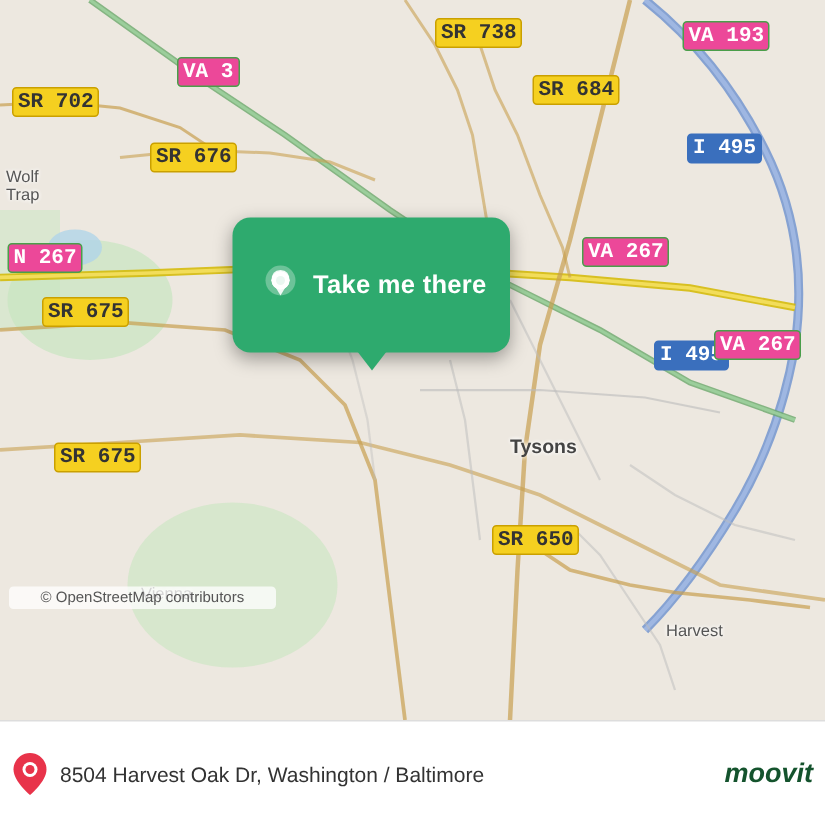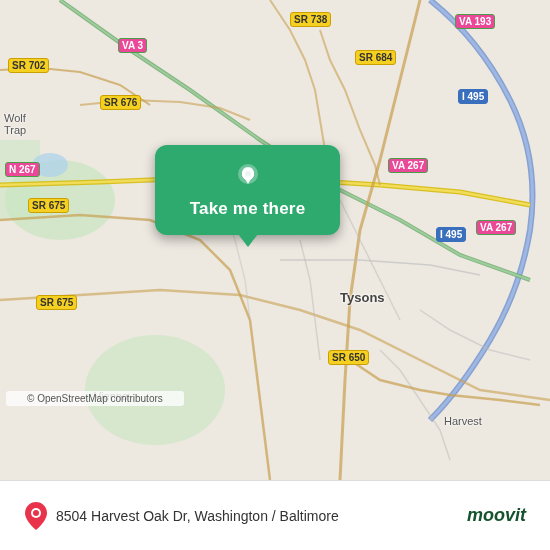--- a/index.html
+++ b/index.html
@@ -39,21 +39,20 @@
     
     #popup-button {
       position: absolute;
       top: 145px;
       left: 155px;
       width: 185px;
       height: 90px;
       background-color: #2eaa6e;
       border-radius: 12px;
       display: flex;
-      flex-direction: column;
       align-items: center;
       justify-content: center;
       cursor: pointer;
       box-shadow: 0 4px 12px rgba(0,0,0,0.35);
       gap: 6px;
     }
 
     #popup-button::after {
       content: '';
       position: absolute;
@@ -77,21 +76,21 @@
       letter-spacing: 0.2px;
     }
 
     
     #bottom-bar {
       width: 550px;
       height: 70px;
       background-color: #ffffff;
       display: flex;
       align-items: center;
-      padding: 0 24px;
+      padding: 0 8px;
       gap: 8px;
       border-top: 1px solid #ddd;
     }
 
     #address-text {
       font-size: 14px;
       color: #333;
       flex: 1;
     }
 
@@ -117,25 +116,26 @@
       padding: 2px 21px;
       border-radius: 3px;
     }
 
     
     .road-badge {
       position: absolute;
       background: white;
       border: 1px solid #aaa;
       border-radius: 3px;
-      font-size: 10px;
+      font-size: 14px;
       font-weight: bold;
       color: #333;
       padding: 1px 3px;
       white-space: nowrap;
+      font-family: Liberation Mono, monospace;
     }
 
     .road-badge.green {
       background: #ec4899;
       color: white;
       border-color: #4a9e4a;
     }
 
     .road-badge.yellow {
       background: #f5d020;

